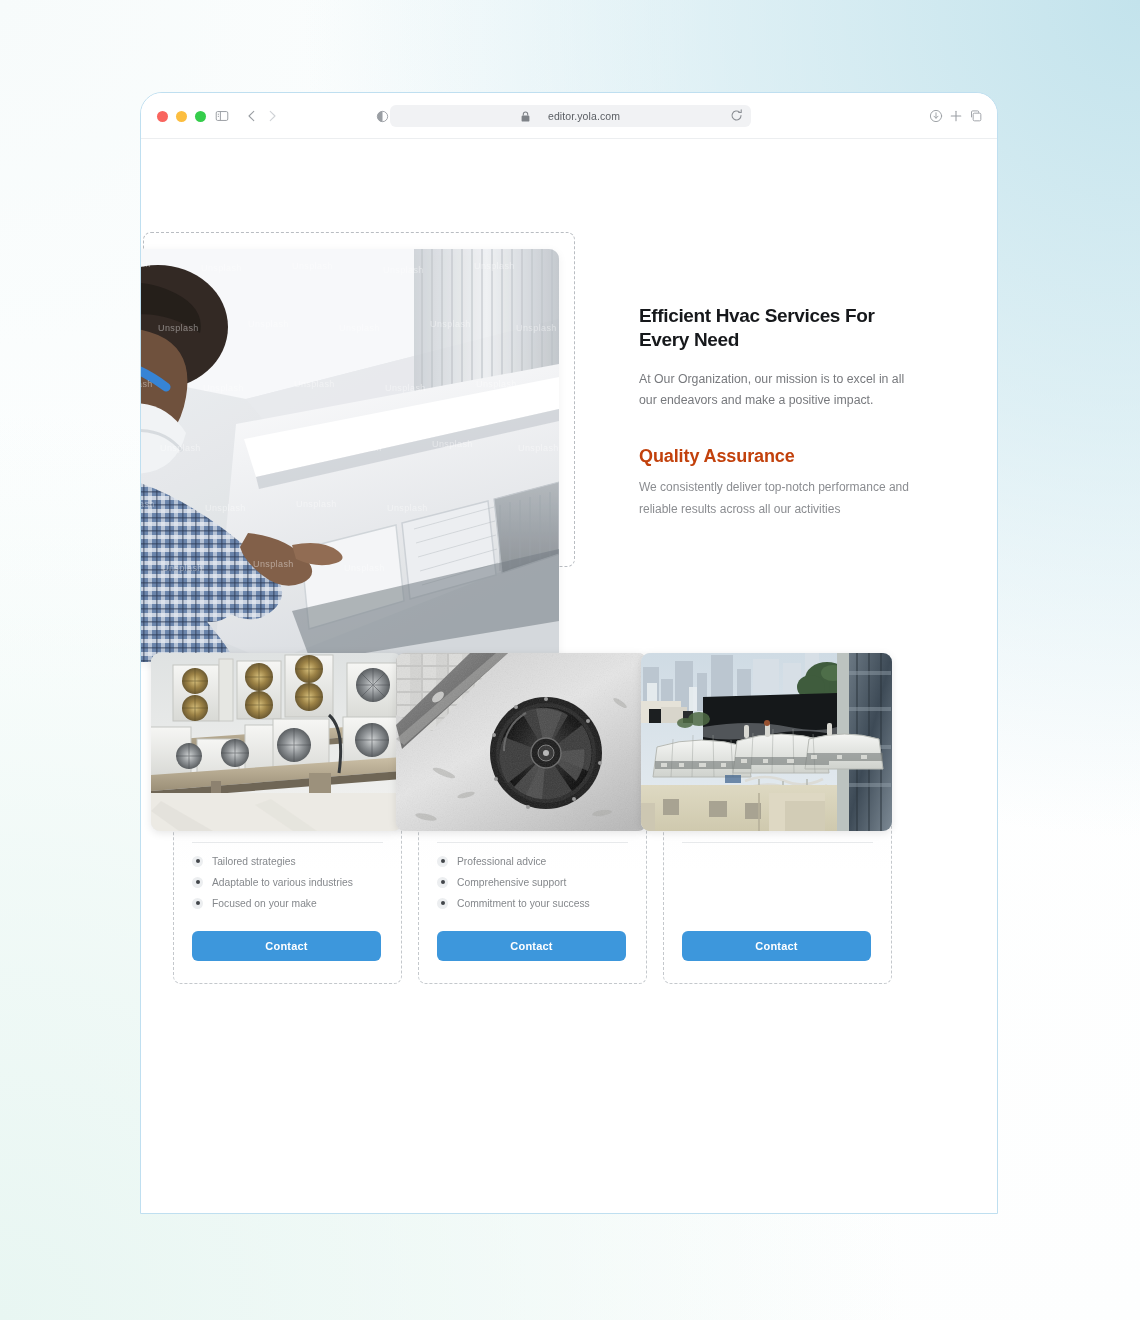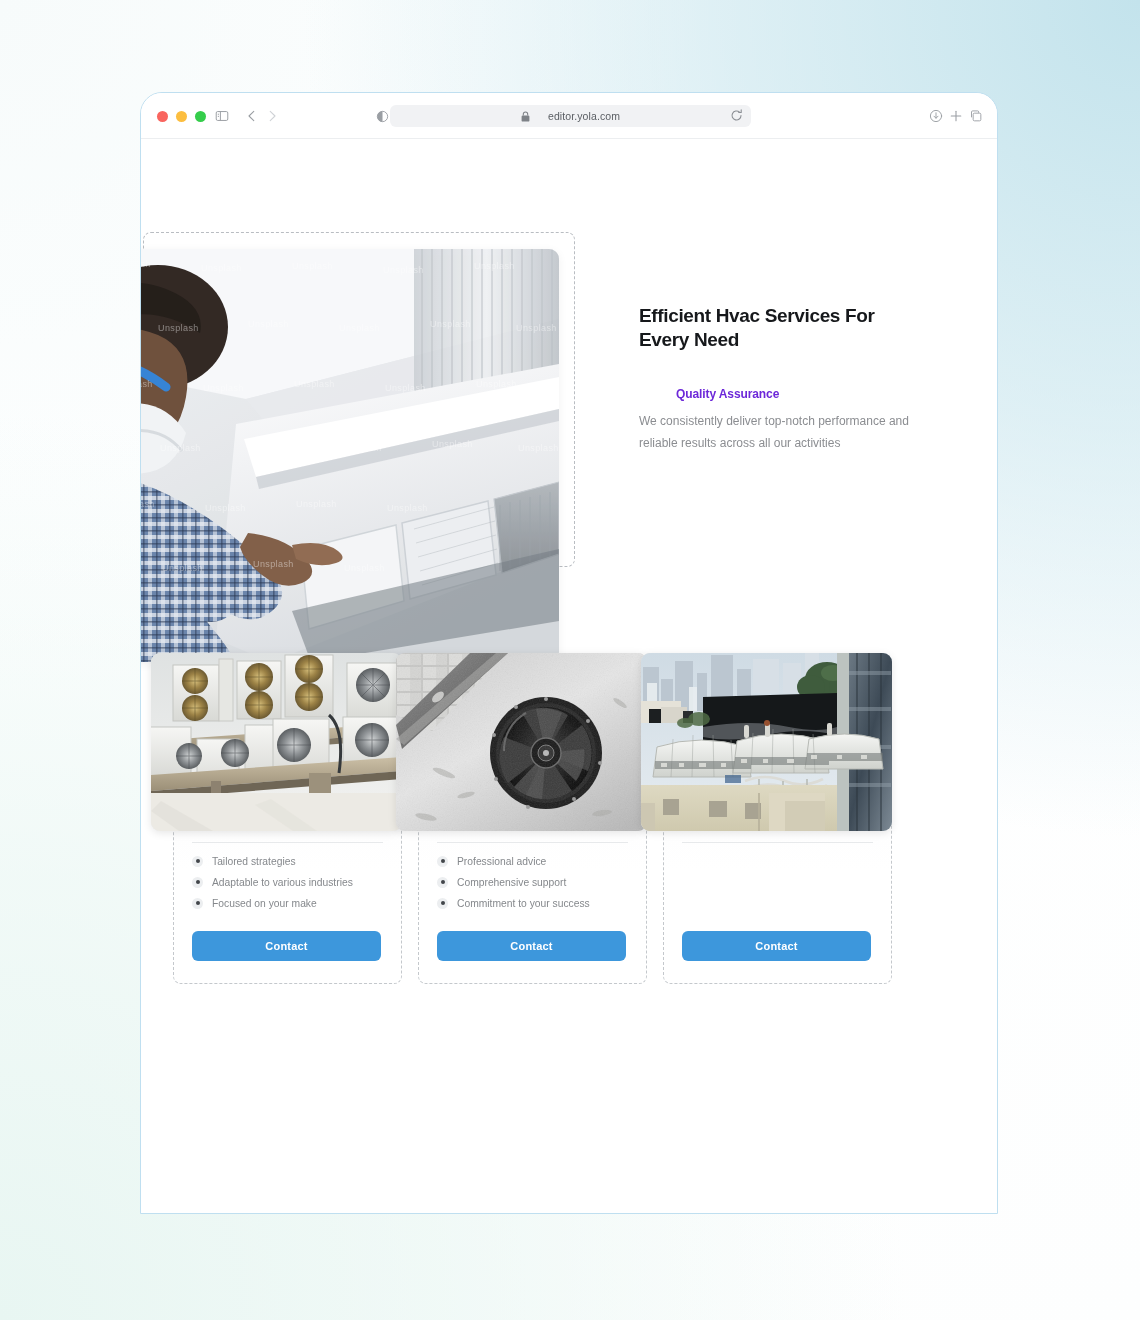--- a/index.html
+++ b/index.html
@@ -138,25 +138,24 @@
     letter-spacing: -0.35px;
   }
   .hero-sub {
     margin-top: 16px;
     font-size: 12.3px;
     line-height: 1.75;
     color: #77797d;
   }
   .feat { margin-top: 34px; }
   .feat-title {
-    font-size: 12px;
+    font-size: 18px;
     font-weight: bold;
-    color: #6d28d9;
+    color: #c2410c;
     letter-spacing: -0.1px;
-    margin-left: 37px;
   }
   .feat-body {
     margin-top: 9px;
     font-size: 12px;
     line-height: 1.85;
     color: #8b8d91;
   }
 
   
   .cards {
@@ -464,20 +463,21 @@
         <span class="wm" style="left:291px; top:254px;">Unsplash</span>
 
         <span class="wm" style="left:66px;  top:314px;">Unsplash</span>
         <span class="wm" style="left:157px; top:310px;">Unsplash</span>
         <span class="wm" style="left:248px; top:314px;">Unsplash</span>
       </div>
     </div>
 
     <div class="hero-text">
       <h1 class="hero-title">Efficient Hvac Services For Every Need</h1>
+      <p class="hero-sub">At Our Organization, our mission is to excel in all our endeavors and make a positive impact.</p>
 
       <div class="feat">
         <div class="feat-title">Quality Assurance</div>
         <div class="feat-body">We consistently deliver top-notch performance and reliable results across all our activities</div>
       </div>
 
     </div>
 
     <div class="cards">
 

